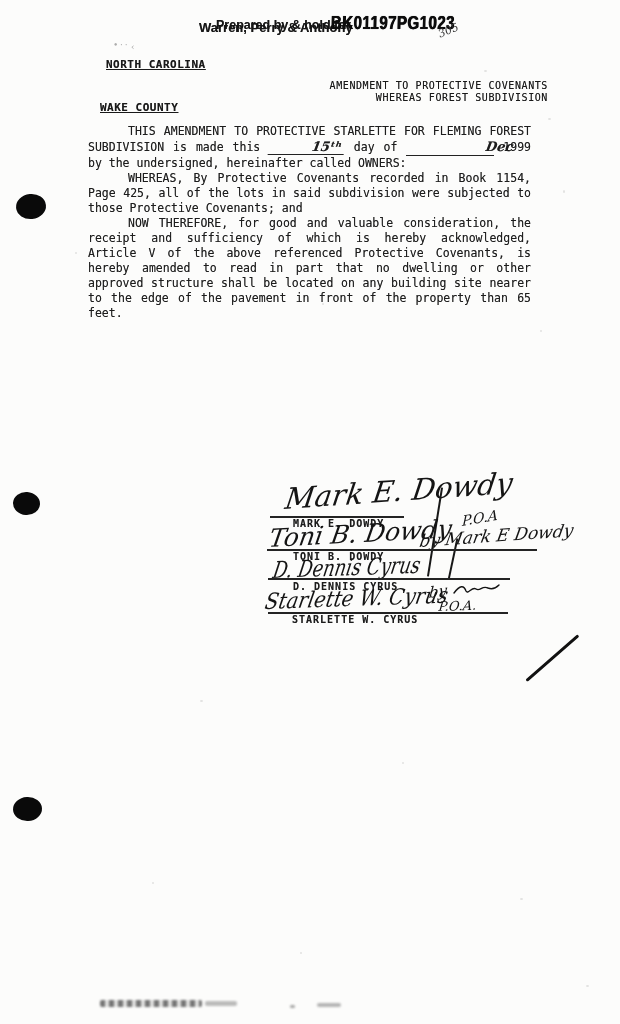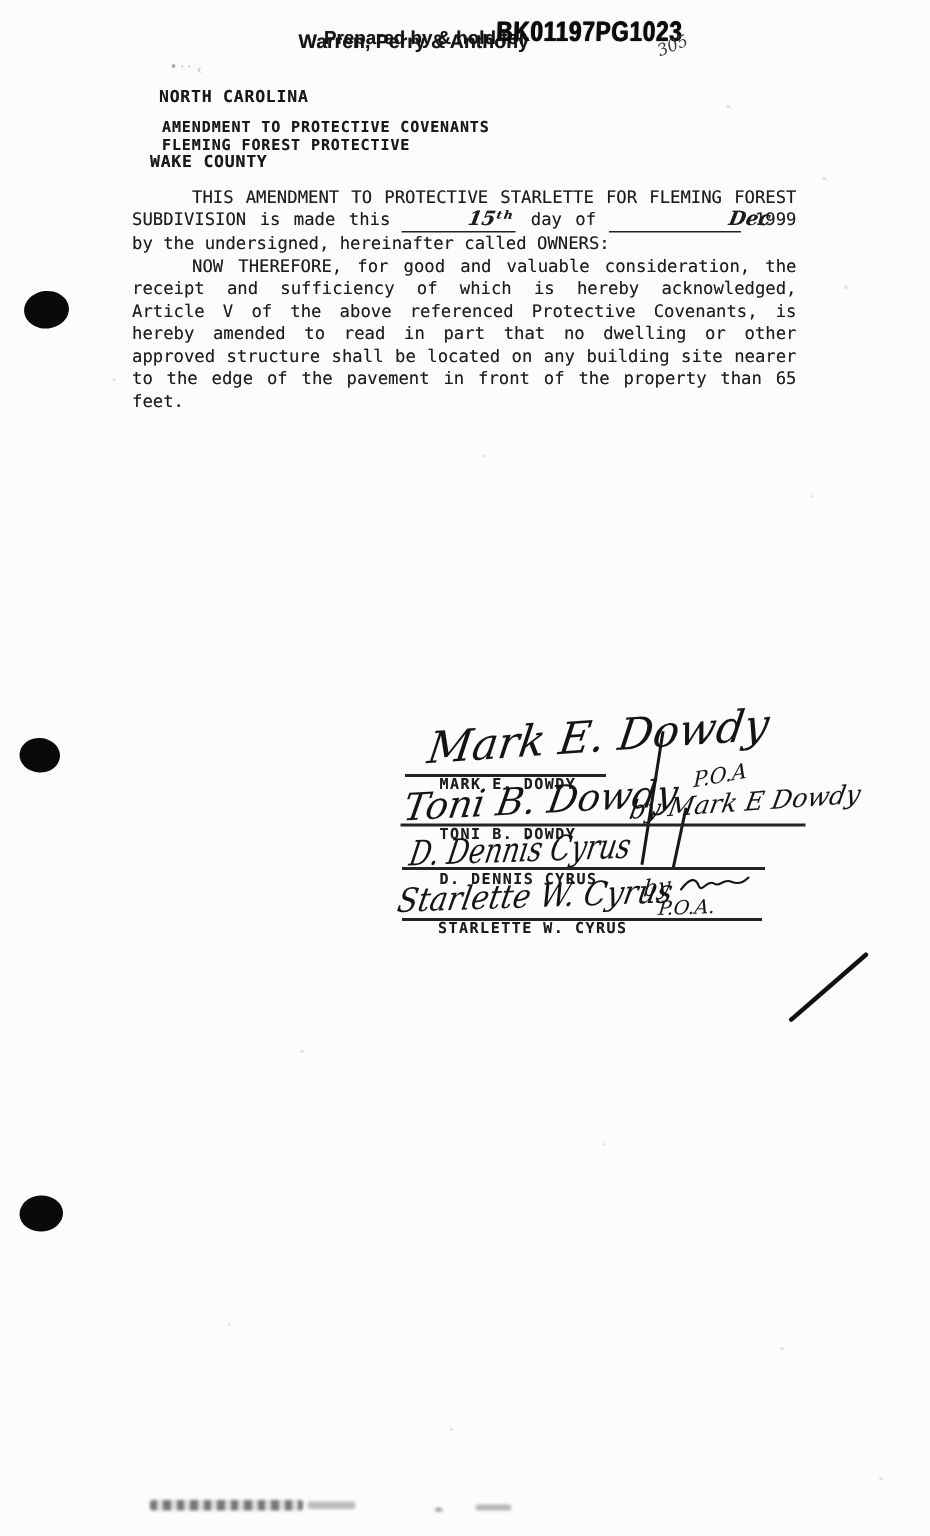--- a/index.html
+++ b/index.html
@@ -22,25 +22,25 @@
         text-shadow:0 0 .5px rgba(0,0,0,.55);}
   #prep1{left:216px;top:18px;font-size:12.5px;}
   #prep2{left:199px;top:20px;font-size:13px;}
   #stamp{left:331px;top:11px;font-family:"Liberation Sans",sans-serif;
          font-weight:800;font-size:15px;letter-spacing:.5px;color:#0d0d0d;
          transform:scaleY(1.25) skewX(-2deg);transform-origin:left top;
          text-shadow:.6px 0 0 #000, 0 0 .8px rgba(0,0,0,.6);}
   #stamp-note{left:438px;top:24px;font-family:"DejaVu Serif",serif;font-style:italic;
          font-size:11px;color:#3a3a3a;transform:rotate(-22deg);}
   .docline{font-weight:700;letter-spacing:.5px;color:#191919;
-           text-shadow:0 0 .4px rgba(0,0,0,.5);}
+           text-shadow:0 0 .4px rgba(0,0,0,.5);text-decoration:underline;}
   #state{left:106px;top:58px;font-size:11px;}
   #county{left:100px;top:101px;font-size:11px;}
-  #title{left:108px;top:80px;width:440px;text-align:left;font-size:10px;
-         font-weight:700;letter-spacing:.6px;line-height:12px;color:#191919;
+  #title{left:108px;top:80px;width:440px;text-align:right;font-size:10px;
+         font-weight:400;letter-spacing:.6px;line-height:12px;color:#191919;
          text-shadow:0 0 .4px rgba(0,0,0,.5);}
   
   .pencil{position:absolute;color:#6b6b6b;font-size:9px;opacity:.55;
           font-family:"DejaVu Serif",serif;}
   
   #body{left:88px;top:124px;width:443px;font-size:11.5px;line-height:15px;
         text-align:justify;color:#1d1d1d;text-shadow:0 0 .35px rgba(0,0,0,.45);}
   #body p{margin:0;text-indent:40px;}
   .hw{font-family:"DejaVu Serif",serif;font-style:italic;font-weight:700;
       font-size:13px;display:inline-block;transform:skewX(-10deg);}
@@ -100,26 +100,27 @@
   <span class="pencil" style="left:131px;top:42px;">‹</span>
 
   <div class="abs prep" id="prep1">Prepared by &amp; hold for</div>
   <div class="abs prep" id="prep2">Warren, Perry &amp; Anthony</div>
   <div class="abs" id="stamp">BK01197PG1023</div>
   <div class="abs" id="stamp-note">305</div>
 
   <div class="abs docline" id="state">NORTH CAROLINA</div>
   <div class="abs" id="title">
     <div>AMENDMENT TO PROTECTIVE COVENANTS</div>
-    <div>FLEMING FOREST PROTECTIVE</div>
+    <div>WHEREAS FOREST SUBDIVISION</div>
   </div>
   <div class="abs docline" id="county">WAKE COUNTY</div>
 
   <div class="abs" id="body">
     <p><span>THIS AMENDMENT TO PROTECTIVE STARLETTE FOR FLEMING FOREST SUBDIVISION is made this </span><span class="hw hw-day">15ᵗʰ</span><span> day of </span><span class="hw-month-line"><span class="hw">Dec</span></span><span> 1999 by the undersigned, hereinafter called OWNERS:</span></p>
+    <p>WHEREAS, By Protective Covenants recorded in Book 1154, Page 425, all of the lots in said subdivision were subjected to those Protective Covenants; and</p>
     <p>NOW THEREFORE, for good and valuable consideration, the receipt and sufficiency of which is hereby acknowledged, Article V of the above referenced Protective Covenants, is hereby amended to read in part that no dwelling or other approved structure shall be located on any building site nearer to the edge of the pavement in front of the property than 65 feet.</p>
   </div>
 
   <div class="script" id="s1-script">Mark E. Dowdy</div>
   <div class="abs" id="s1-desc"></div>
   <div class="sigline" id="s1-line"></div>
   <div class="siglabel" id="s1-label">MARK E. DOWDY</div>
 
   <div class="script" id="s2-poa">P.O.A</div>
   <div class="script" id="s2-script">Toni B. Dowdy</div>

